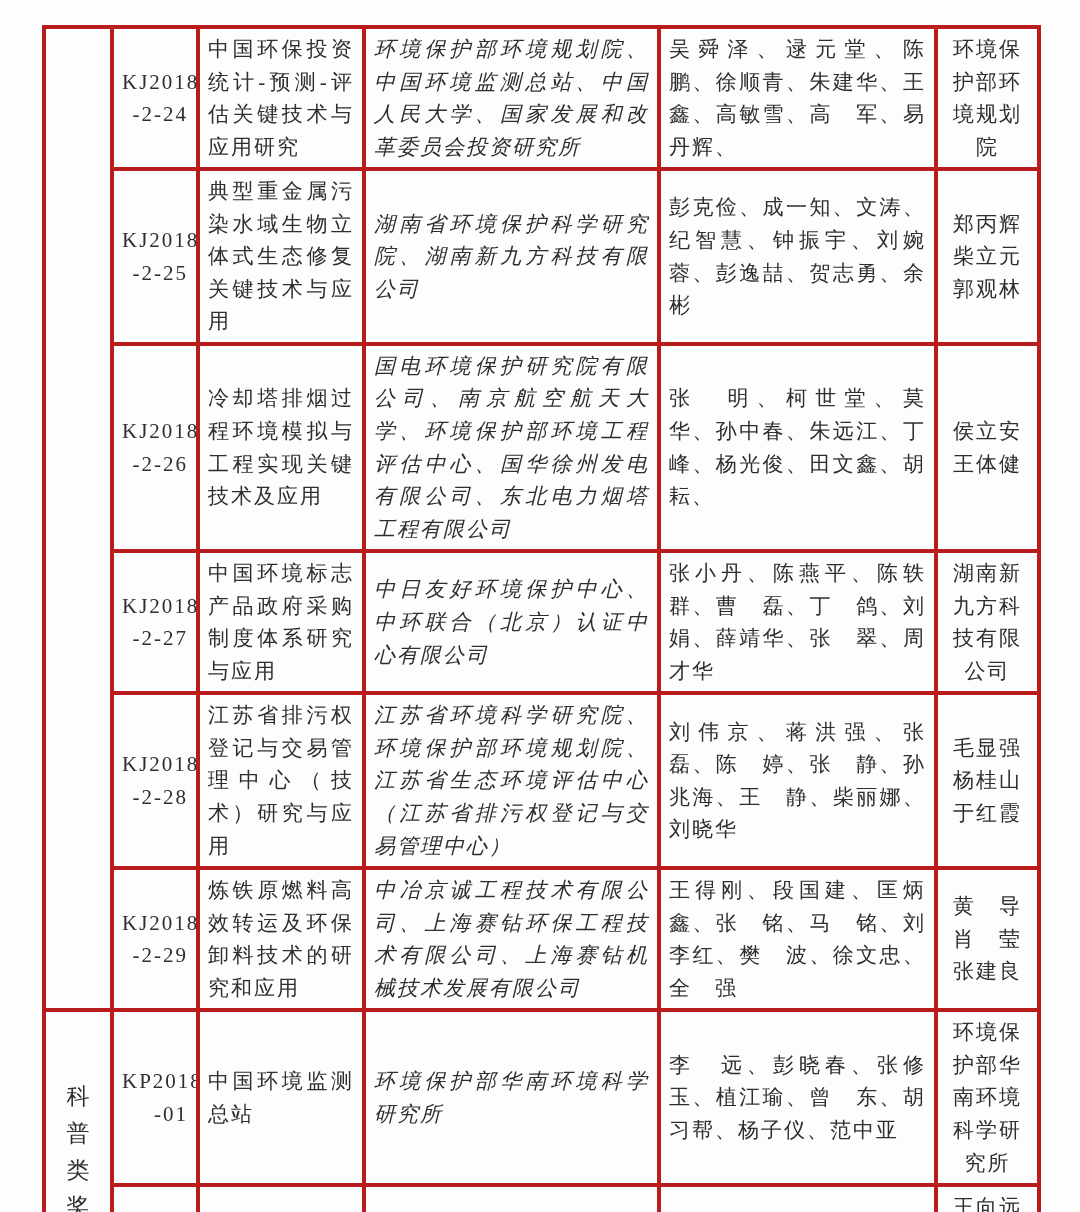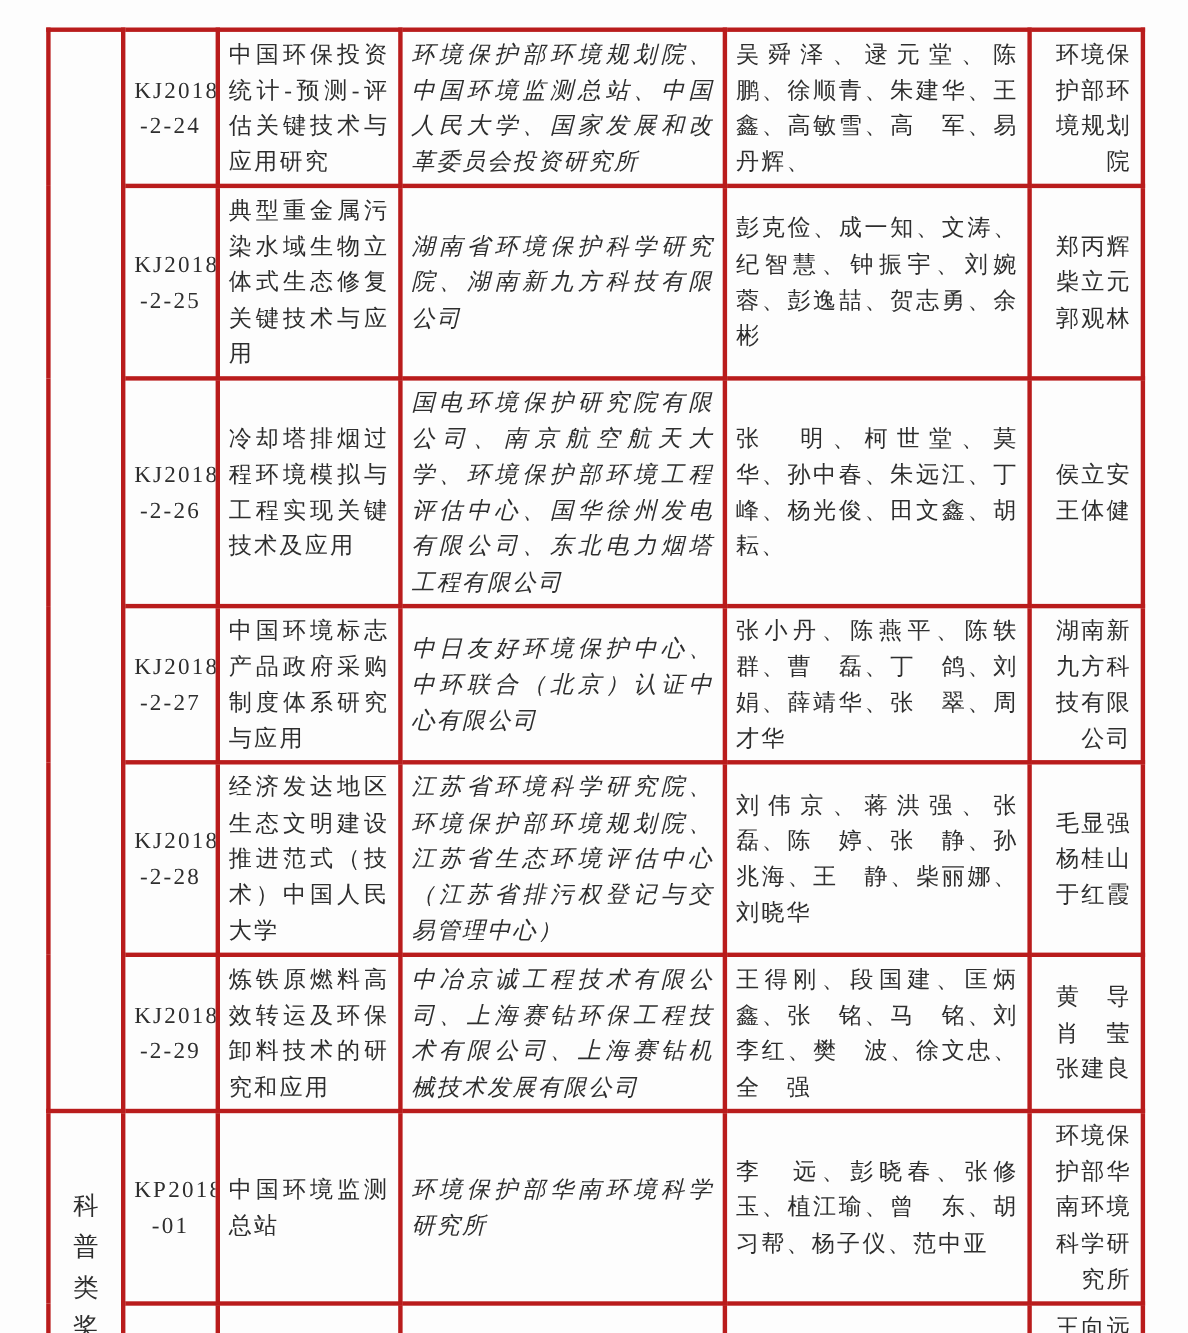--- a/index.html
+++ b/index.html
@@ -55,38 +55,38 @@
     line-height: 1.6;
     letter-spacing: 0;
     word-break: break-all;
     text-align: center;
   }
   td.id {
     font-size: 22px;
     letter-spacing: 0.5px;
     white-space: pre-line;
     padding-left: 10px;
-    text-align: center;
+    text-align: right;
   }
   td.title {
     text-align: justify;
     text-align-last: left;
   }
   td.orgs {
     text-align: justify;
     text-align-last: left;
     font-style: italic;
   }
   td.people {
     text-align: justify;
     text-align-last: left;
     border-radius: 19px;
   }
   td.recommender {
-    text-align: right;
+    text-align: center;
     letter-spacing: 3px;
     white-space: pre-line;
     padding: 4px 6px;
   }
 </style>
 </head>
 <body>
 
 <div class="page">
   <table class="award-table">
@@ -133,21 +133,21 @@
         <td class="id">KJ2018
 -2-27</td>
         <td class="title">中国环境标志产品政府采购制度体系研究与应用</td>
         <td class="orgs">中日友好环境保护中心、中环联合（北京）认证中心有限公司</td>
         <td class="people">张小丹、陈燕平、陈轶群、曹　磊、丁　鸽、刘　娟、薛靖华、张　翠、周才华</td>
         <td class="recommender">湖南新九方科技有限公司</td>
       </tr>
       <tr class="r4">
         <td class="id">KJ2018
 -2-28</td>
-        <td class="title">经济发达地区生态文明建设推进范式（技术）中国人民大学</td>
+        <td class="title">江苏省排污权登记与交易管理中心（技术）研究与应用</td>
         <td class="orgs">江苏省环境科学研究院、环境保护部环境规划院、江苏省生态环境评估中心（江苏省排污权登记与交易管理中心）</td>
         <td class="people">刘伟京、蒋洪强、张　磊、陈　婷、张　静、孙兆海、王　静、柴丽娜、刘晓华</td>
         <td class="recommender">毛显强
 杨桂山
 于红霞</td>
       </tr>
       <tr class="r5">
         <td class="id">KJ2018
 -2-29</td>
         <td class="title">炼铁原燃料高效转运及环保卸料技术的研究和应用</td>

